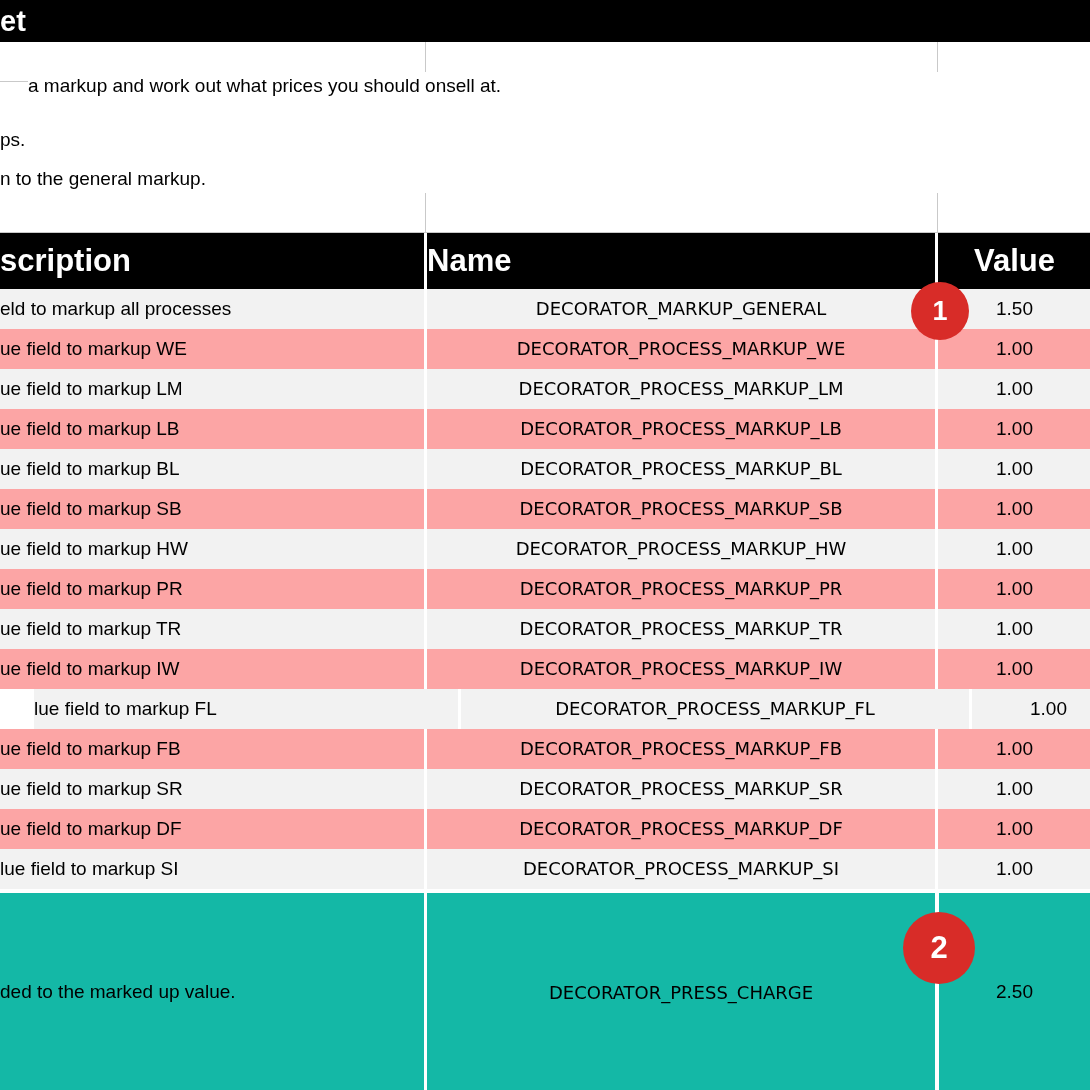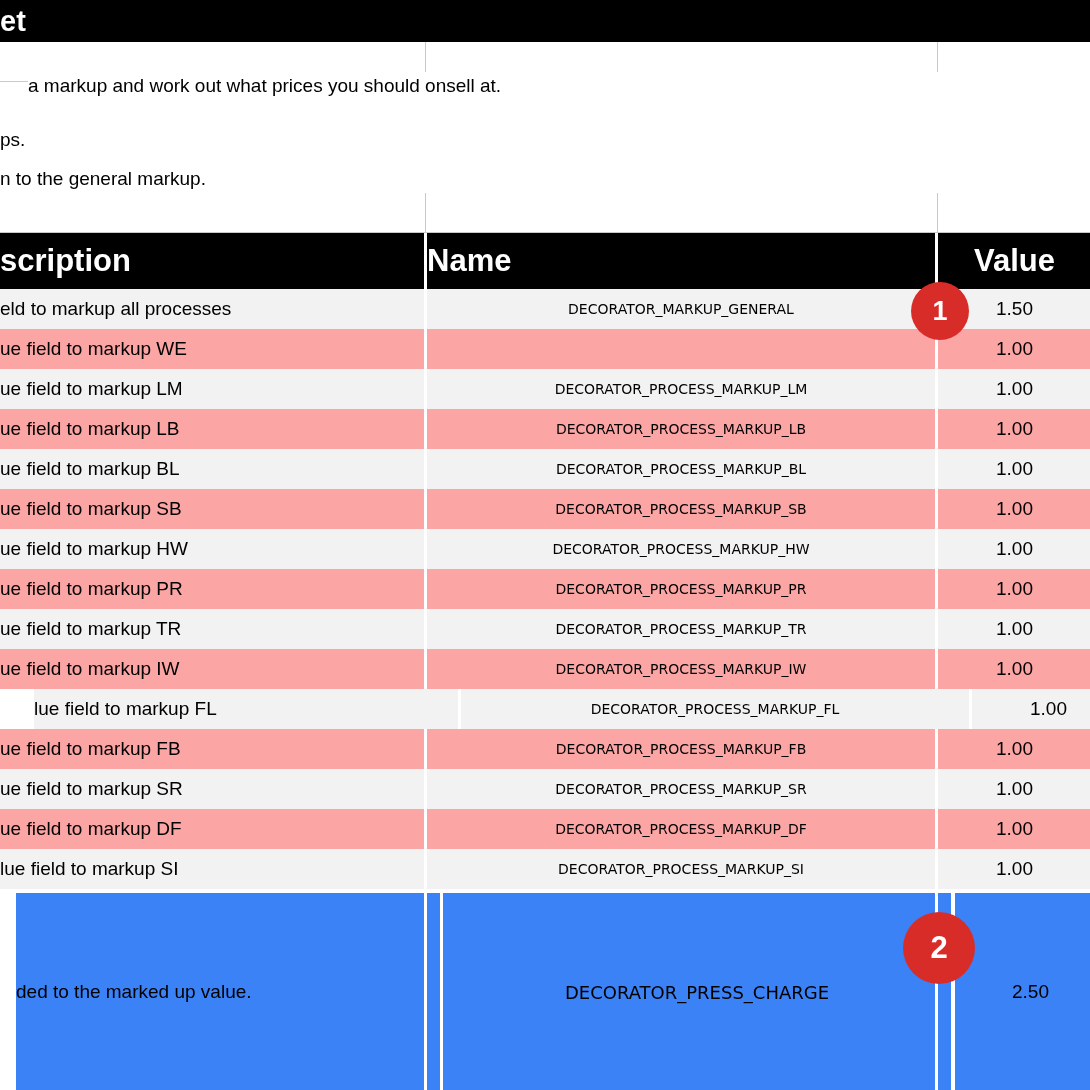--- a/index.html
+++ b/index.html
@@ -139,21 +139,21 @@
     left: 0;
     width: 424px;
     text-align: left;
     padding-left: 0px;
   }
   .dr-name {
     left: 427px;
     width: 508px;
     text-align: center;
     font-family: "DejaVu Sans", sans-serif;
-    font-size: 14px;
+    font-size: 18px;
   }
   .dr-value {
     left: 939px;
     width: 151px;
     text-align: center;
     font-size: 19px;
   }
   .gap-col {
     position: absolute;
     top: 0;
@@ -171,24 +171,23 @@
   .block-row {
     position: absolute;
     left: 0;
     width: 1090px;
   }
   .block-cell {
     position: absolute;
     top: 0;
     bottom: 0;
     box-sizing: border-box;
-    background: #3b82f6;
+    background: #14b8a6;
     font-size: 19px;
     overflow: hidden;
-    margin-left: 16px;
   }
   .bc-desc { left: 0; width: 424px; }
   .bc-name { left: 427px; width: 508px; text-align: center; font-family: "DejaVu Sans", sans-serif; font-size: 18px;}
   .bc-value { left: 939px; width: 151px; text-align: center; }
   .bc-inner {
     position: absolute;
     left: 0;
     right: 0;
     top: 50%;
     transform: translateY(-50%);
@@ -255,20 +254,21 @@
       <div class="data-row shade-light" style="top: 289px;">
         <div class="dr-desc shade-light">eld to markup all processes</div>
         <div class="gap-col gc-1"></div>
         <div class="dr-name shade-light">DECORATOR_MARKUP_GENERAL</div>
         <div class="gap-col gc-2"></div>
         <div class="dr-value shade-light">1.50</div>
       </div>
       <div class="data-row shade-dark" style="top: 329px;">
         <div class="dr-desc shade-dark">ue field to markup WE</div>
         <div class="gap-col gc-1"></div>
+        <div class="dr-name shade-dark">DECORATOR_PROCESS_MARKUP_WE</div>
         <div class="gap-col gc-2"></div>
         <div class="dr-value shade-dark">1.00</div>
       </div>
       <div class="data-row shade-light" style="top: 369px;">
         <div class="dr-desc shade-light">ue field to markup LM</div>
         <div class="gap-col gc-1"></div>
         <div class="dr-name shade-light">DECORATOR_PROCESS_MARKUP_LM</div>
         <div class="gap-col gc-2"></div>
         <div class="dr-value shade-light">1.00</div>
       </div>

